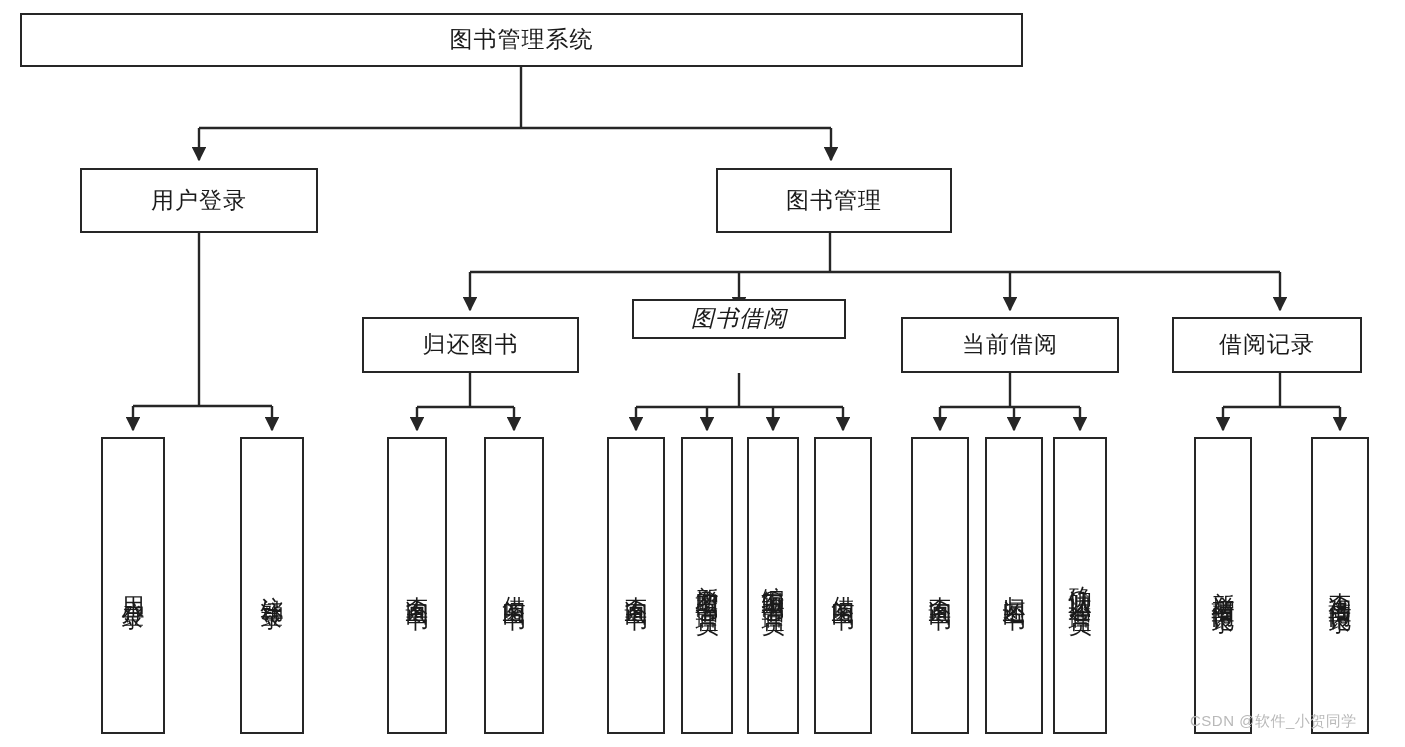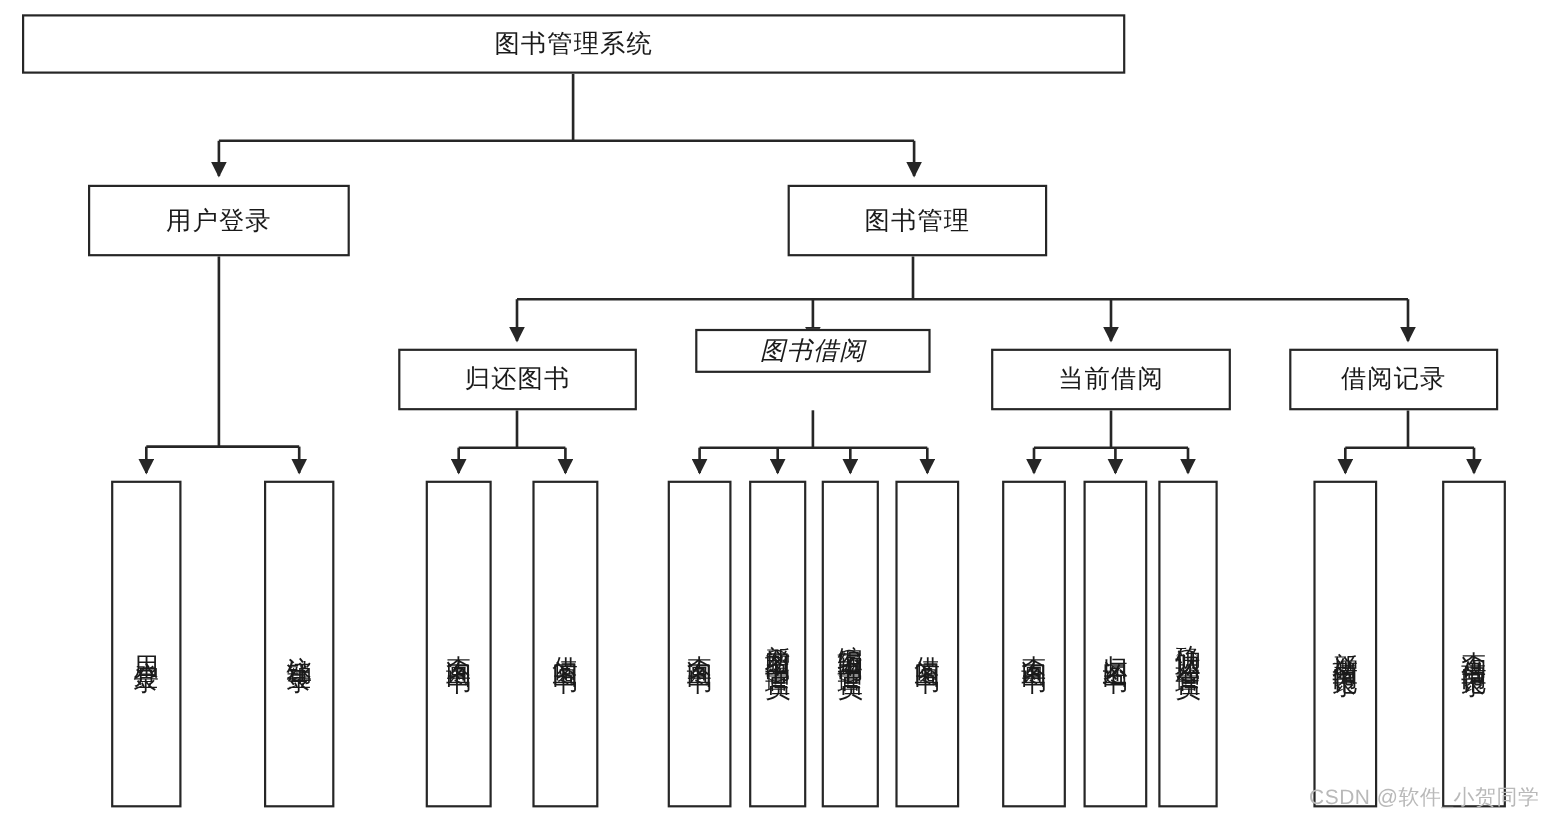--- a/index.html
+++ b/index.html
@@ -53,21 +53,21 @@
     left: 0;
     top: 0;
     width: 1405px;
     height: 747px;
     pointer-events: none;
   }
   .watermark {
     position: absolute;
     left: 1190px;
     top: 712px;
-    font-size: 19px;
+    font-size: 15px;
     color: #b9b9b9;
     white-space: nowrap;
     letter-spacing: 0.5px;
   }
 </style>
 </head>
 <body>
 
 <div id="canvas">
 

